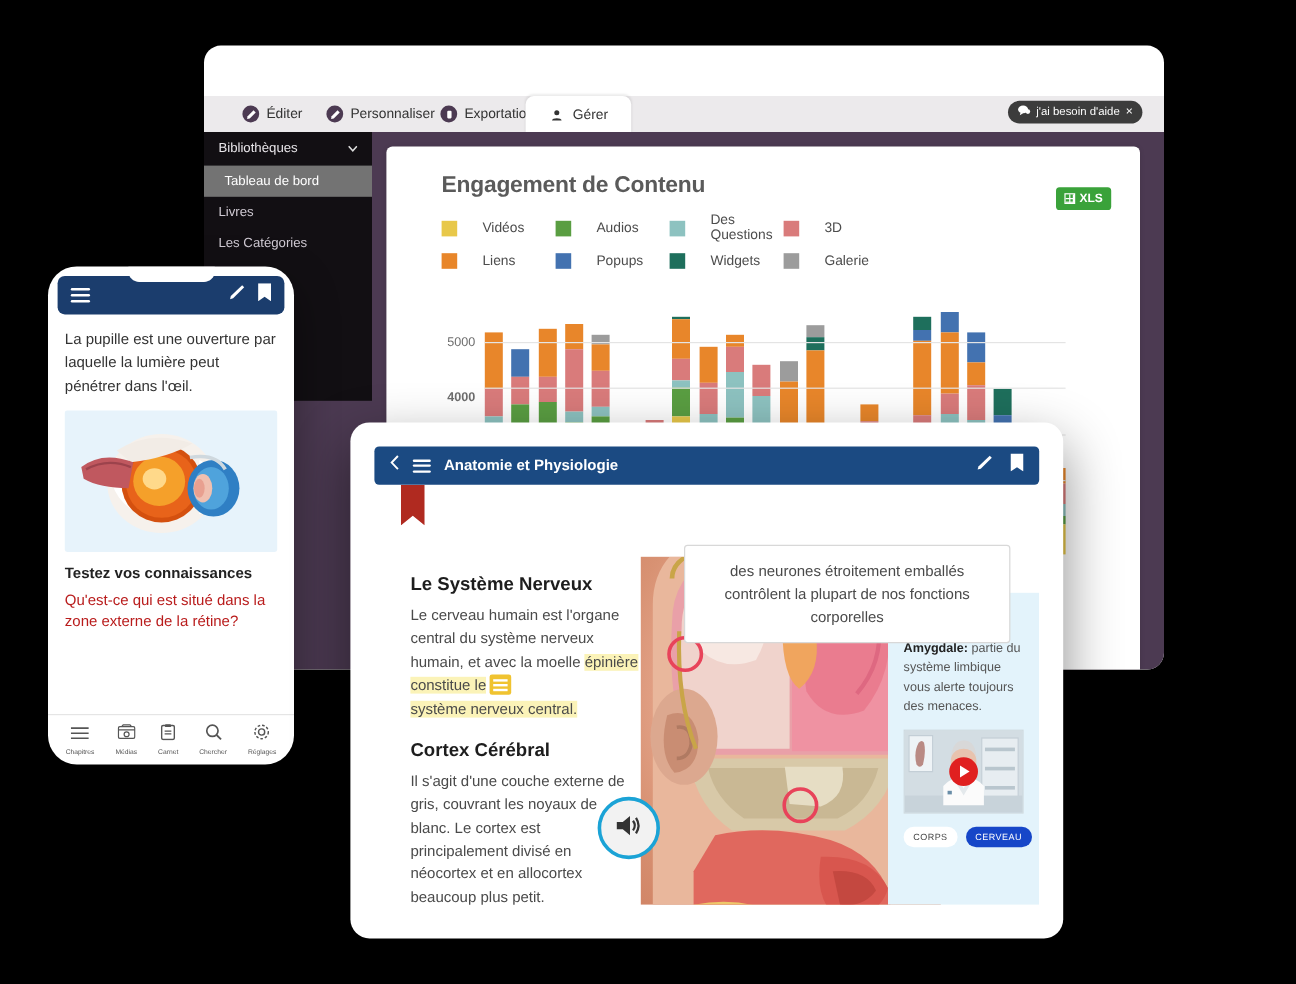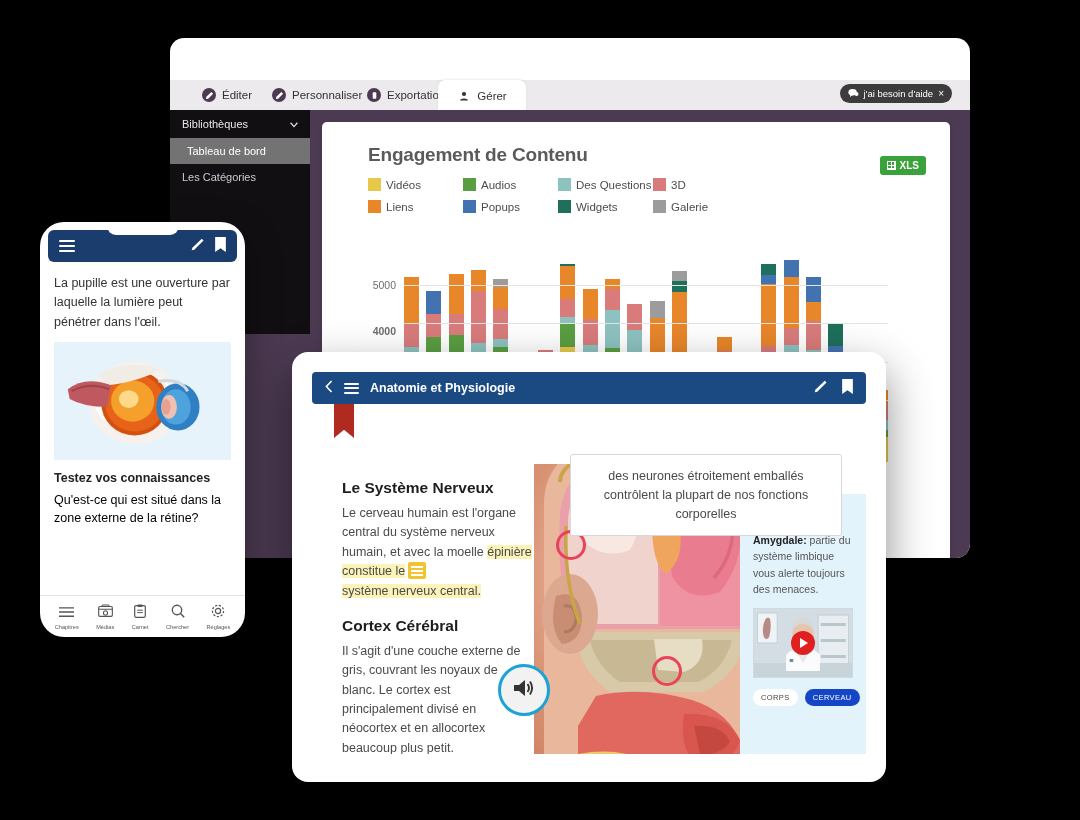--- a/index.html
+++ b/index.html
@@ -67,21 +67,21 @@
     background:
       linear-gradient(#fff,#fff) 0 3px/100% 1px no-repeat,
       linear-gradient(#fff,#fff) 0 6px/100% 1px no-repeat,
       linear-gradient(#fff,#fff) 3px 0/1px 100% no-repeat,
       linear-gradient(#fff,#fff) 6px 0/1px 100% no-repeat;
   }
   #chart-legend{
     padding:12px 0 0 46px;width:380px;
     display:grid;grid-template-columns:repeat(4,1fr);row-gap:9px;
   }
-  .legend-item{display:flex;align-items:center;gap:5px;font-size:11.5px;color:#4d4d4d;}
+  .legend-item{display:flex;align-items:center;gap:21px;font-size:11.5px;color:#4d4d4d;}
   .legend-swatch{width:13px;height:13px;flex:0 0 auto;}
   #chart-area{
     position:absolute;left:0;right:0;top:155px;bottom:0;
   }
   #chart-yaxis{
     position:absolute;left:32px;top:0;width:42px;height:125px;
   }
   .ytick{
     position:absolute;right:0;font-size:10.5px;color:#6e6e6e;
     transform:translateY(-50%);text-align:right;padding-left:24px;
@@ -119,21 +119,21 @@
   .hamb i{display:block;height:2px;background:#fff;border-radius:1px;}
   #phone-header .right-icons{display:flex;align-items:center;gap:10px;}
   #phone-body{position:absolute;left:0;right:0;top:46px;bottom:44px;padding:0 14px;box-sizing:border-box;}
   #phone-paragraph{
     font-size:12.5px;line-height:1.55;color:#333;margin:6px 0 10px 0;
   }
   #eye-image{
     height:118px;background:#e7f3fb;border-radius:2px;position:relative;overflow:hidden;
   }
   #quiz-title{font-size:12.5px;font-weight:bold;color:#222;margin:11px 0 6px 0;}
-  #quiz-question{font-size:12.5px;line-height:1.45;color:#000000;margin-bottom:9px;}
+  #quiz-question{font-size:12.5px;line-height:1.45;color:#b91c1c;margin-bottom:9px;}
   #quiz-options{display:grid;grid-template-columns:1fr 1fr;gap:7px;}
   .qopt{
     background:#ececec;border-radius:13px;height:23px;display:flex;
     align-items:center;justify-content:center;font-size:11.5px;color:#333;
   }
   .qopt.selected{background:#1646c8;color:#fff;}
   #phone-nav{
     position:absolute;left:0;right:0;bottom:0;height:42px;
     border-top:1px solid #e5e5e5;display:flex;align-items:center;
     justify-content:space-around;padding:0 6px;box-sizing:border-box;
@@ -277,20 +277,23 @@
       <div class="side-head">
         <span>Bibliothèques</span>
         <span>
           <svg width="8" height="6" viewBox="0 0 8 6">
               <path d="M0.6 0.8 L4 4.6 L7.4 0.8" stroke="#ddd" stroke-width="1.3" fill="none"></path>
             </svg>
         </span>
       </div>
       <div class="side-item active">
         <span>Tableau de bord</span>
+      </div>
+      <div class="side-item">
+        <span>Livres</span>
       </div>
       <div class="side-item">
         <span>Les Catégories</span>
       </div>
     </div>
 
     <div id="desktop-content">
       <div id="chart-title">Engagement de Contenu</div>
 
       <div id="xls-button">

